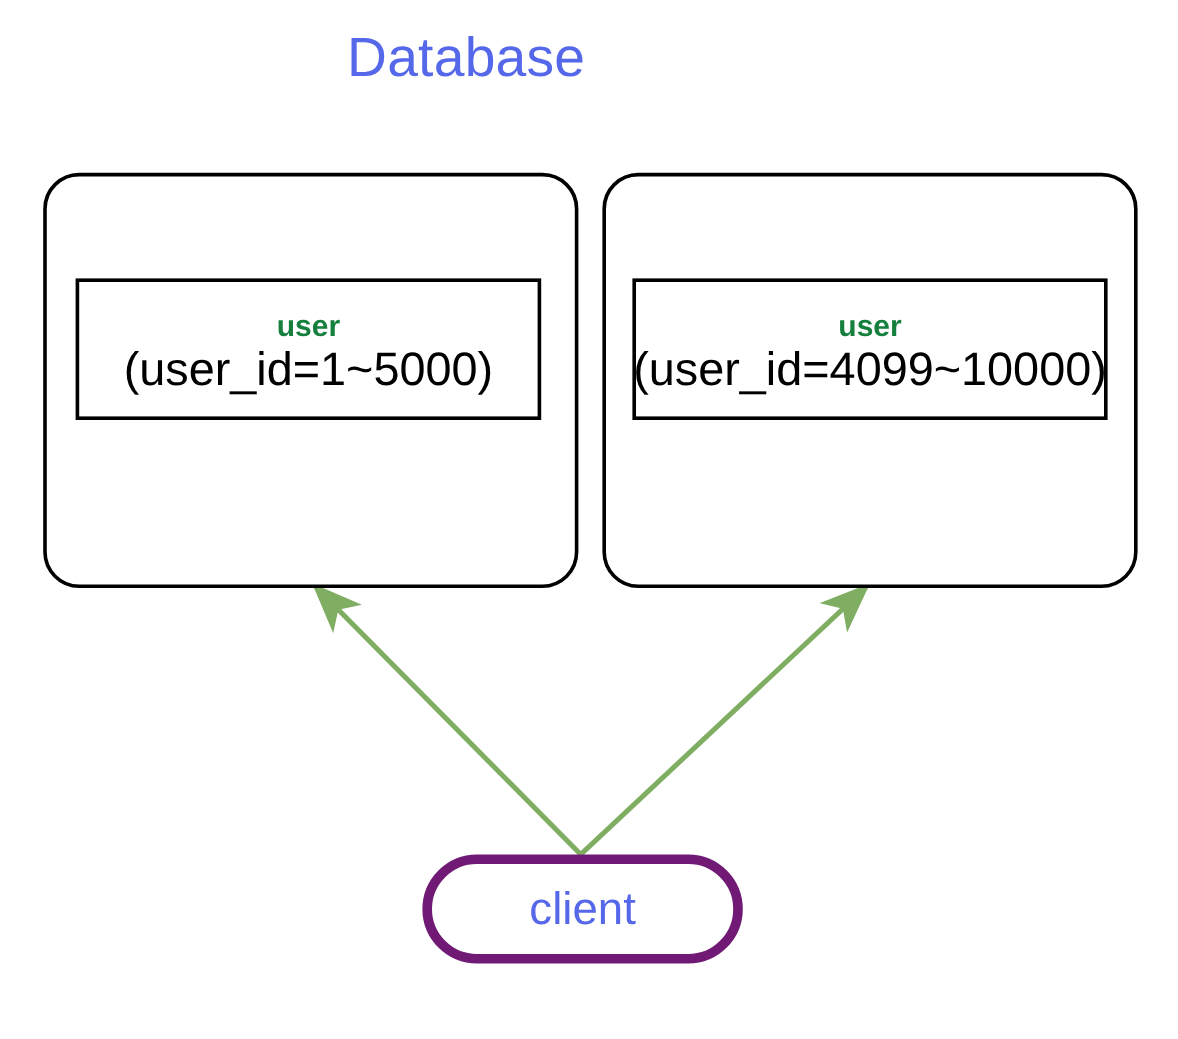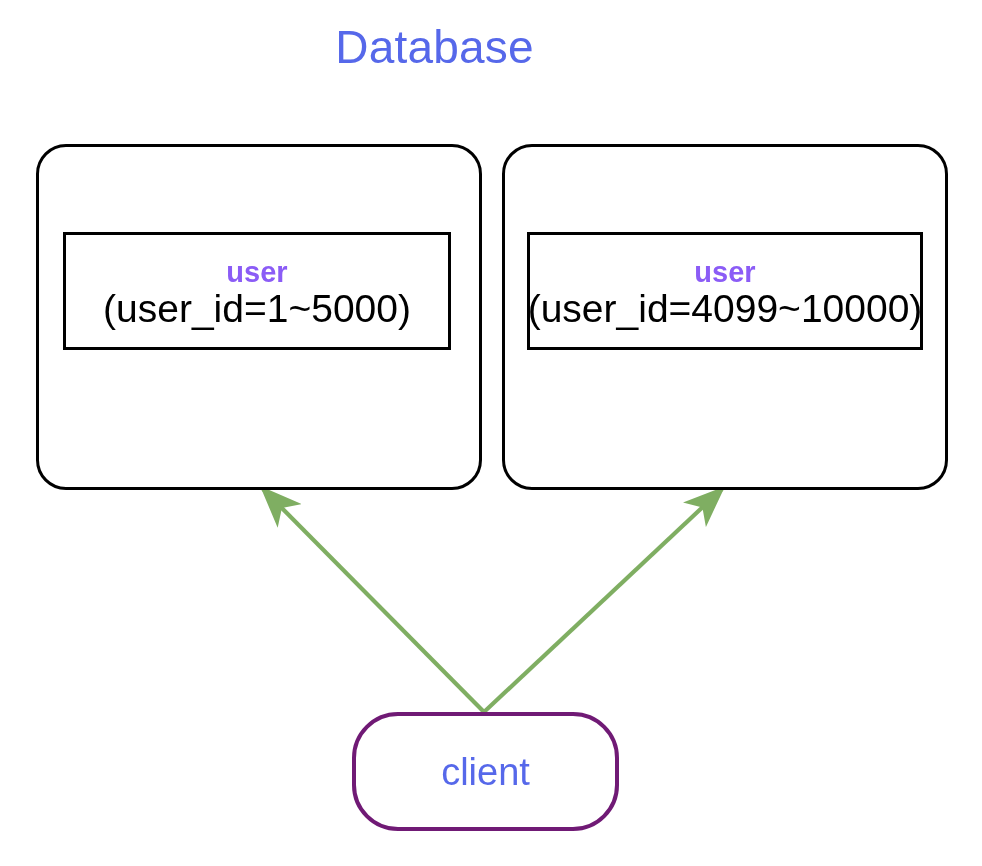--- a/index.html
+++ b/index.html
@@ -23,21 +23,20 @@
     left: 0;
     top: 20px;
     width: 777px;
     text-align: center;
     font-size: 46px;
     line-height: 54px;
     font-weight: 400;
     letter-spacing: 0.2px;
     color: #5668ea;
     white-space: nowrap;
-    margin-left: 46px;
   }
 
   
   .shard {
     position: absolute;
     box-sizing: border-box;
     border: 3px solid #000000;
     border-radius: 30px;
     background: #ffffff;
   }
@@ -53,43 +52,43 @@
     display: flex;
     flex-direction: column;
     align-items: center;
     justify-content: center;
     text-align: center;
   }
   #table-box-0 { left: 24px; top: 85px; width: 388px; height: 118px; }
   #table-box-1 { left: 22px; top: 85px; width: 396px; height: 118px; }
 
   .table-name {
-    font-size: 29px;
+    font-size: 25px;
     line-height: 36px;
     font-weight: 700;
-    color: #8b5cf6;
+    color: #15803d;
     white-space: nowrap;
   }
   .table-range {
     font-size: 39px;
     line-height: 38px;
     font-weight: 400;
     color: #000000;
     white-space: nowrap;
   }
 
   
   #client-node {
     position: absolute;
     box-sizing: border-box;
     left: 352px;
     top: 712px;
     width: 267px;
-    height: 119px;
-    border: 4px solid #701a75;
+    height: 91px;
+    border: 8px solid #701a75;
     border-radius: 46px;
     background: #ffffff;
     display: flex;
     align-items: center;
     justify-content: center;
   }
   .client-label {
     font-size: 38px;
     line-height: 44px;
     font-weight: 400;

